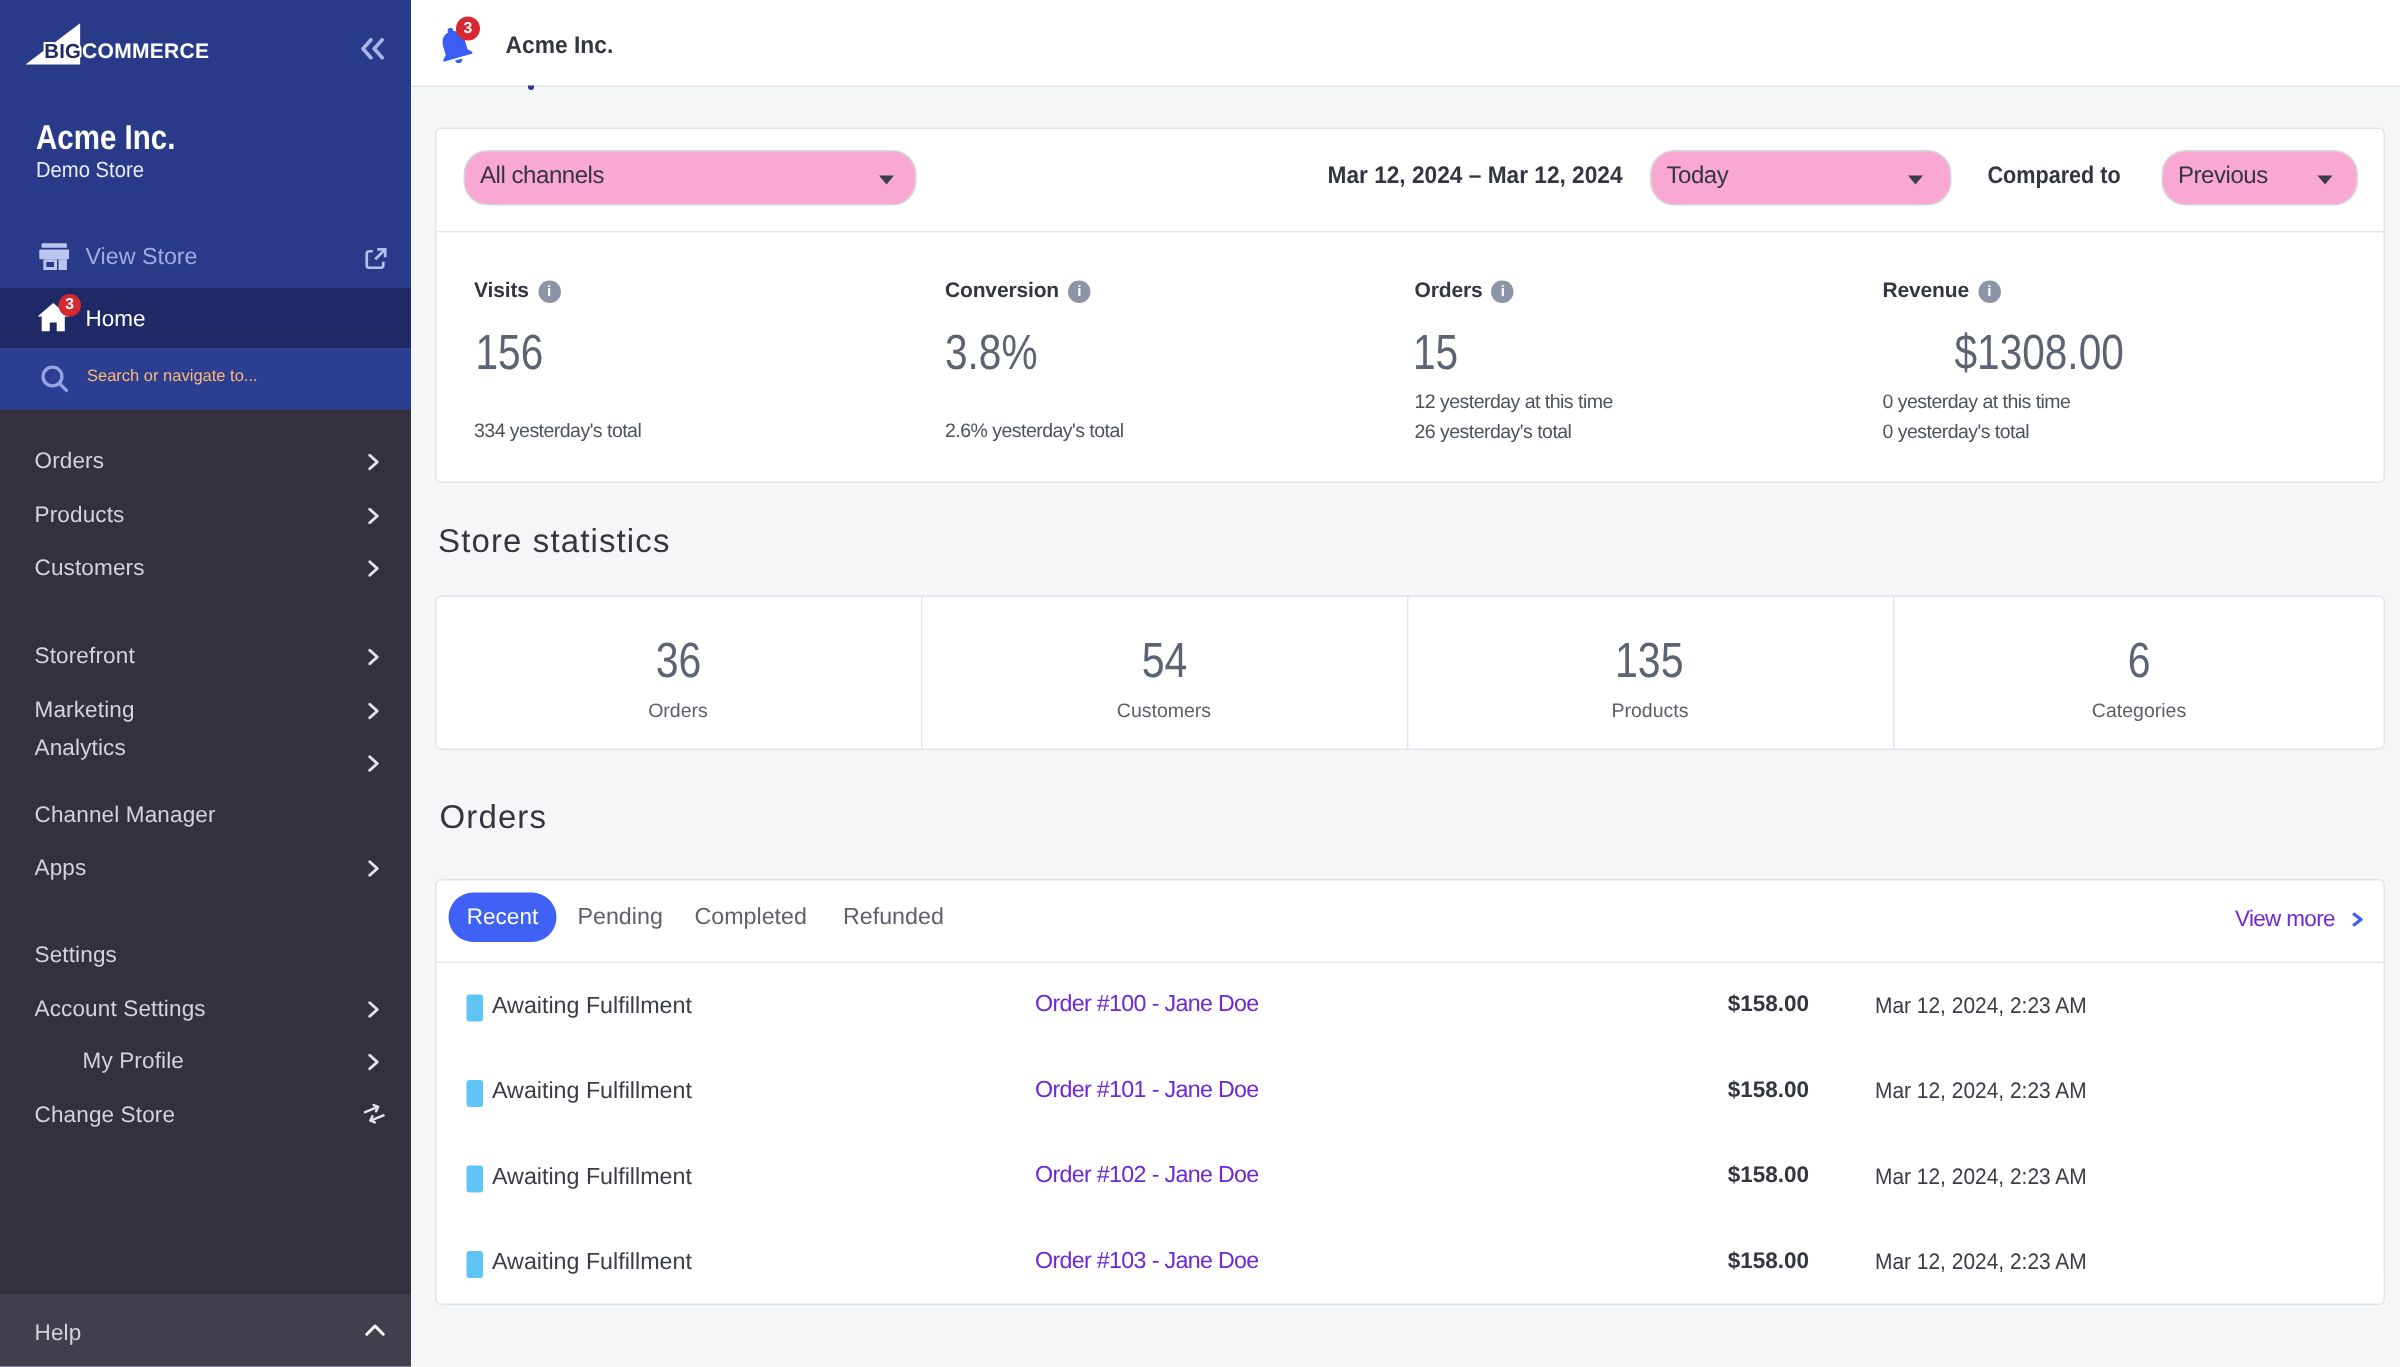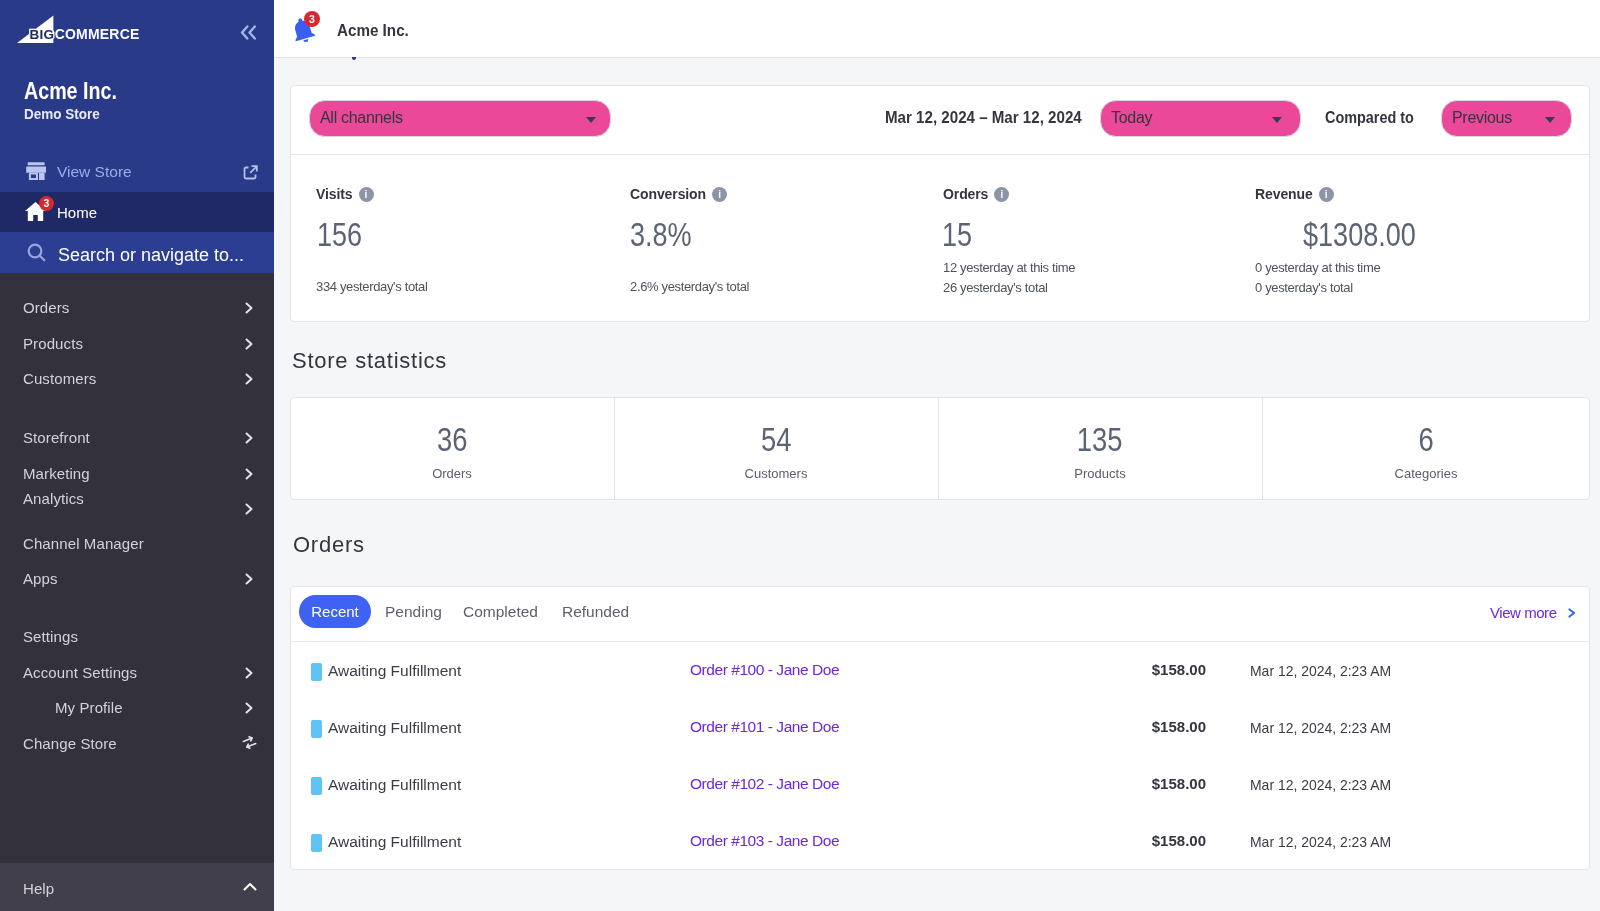--- a/index.html
+++ b/index.html
@@ -15,21 +15,21 @@
   .navitem { position:absolute; left:23px; font-size:15px; color:#d3d4da; letter-spacing:.1px; }
   .navchev { position:absolute; left:245px; }
   #helpbar { position:absolute; left:0; top:863px; width:274px; height:48px; background:#413f4b; }
   .sideblue { color:#9dace8; }
 
   
   #header { position:absolute; left:274px; top:0; width:1326px; height:58px; background:#fff; border-bottom:1px solid #e3e3e7; }
 
   
   .card { position:absolute; background:#fff; border:1px solid #e2e4ea; border-radius:4px; }
-  .sel { position:absolute; background:#ec4899; border:1px solid #d5d8df; border-radius:16px; height:37px; }
+  .sel { position:absolute; background:#f9a8d4; border:1px solid #d5d8df; border-radius:16px; height:37px; }
   .sel .txt { position:absolute; left:10px; top:8px; font-size:16px; color:#33353f; letter-spacing:-.3px; }
   .caret { position:absolute; top:16px; width:0; height:0; border-left:5.5px solid transparent; border-right:5.5px solid transparent; border-top:6px solid #3a3d49; }
   .statlabel { font-size:14px; font-weight:bold; color:#33353f; letter-spacing:-.1px; }
   .info { display:inline-block; width:15px; height:15px; border-radius:50%; background:#8c94a8; color:#fff; font-size:10px; font-weight:bold; text-align:center; line-height:15px; vertical-align:1px; margin-left:6px; }
   .bignum { font-size:33px; color:#5c6372; letter-spacing:0; }
   .note { font-size:13px; color:#4e525c; letter-spacing:-.35px; }
   .h2 { font-size:22px; color:#33353f; letter-spacing:.75px; }
   .link { color:#6d28d9; letter-spacing:-.45px; }
 </style>
 </head>
@@ -42,21 +42,21 @@
     <text x="13.5" y="23.7" font-family="Liberation Sans" font-size="13.5" font-weight="bold" fill="#1e2a66" stroke="#ffffff" stroke-width="2.6" paint-order="stroke" letter-spacing="0.2">BIG</text>
     <text x="38.7" y="23.7" font-family="Liberation Sans" font-size="14" font-weight="bold" fill="#ffffff" letter-spacing="0.2">COMMERCE</text>
   </svg>
 
   <svg class="abs" style="left:240px; top:25px;" width="17" height="15" viewBox="0 0 17 15">
     <polyline points="7.3,1.5 2,7.5 7.3,13.5" fill="none" stroke="#a5b3e8" stroke-width="2.4" stroke-linecap="round" stroke-linejoin="round"></polyline>
     <polyline points="14.8,1.5 9.5,7.5 14.8,13.5" fill="none" stroke="#a5b3e8" stroke-width="2.4" stroke-linecap="round" stroke-linejoin="round"></polyline>
   </svg>
 
   <div class="abs" style="left:24px; top:78px; font-size:23px; font-weight:bold; color:#fff;"><span class="sx">Acme Inc.</span></div>
-  <div class="abs" style="left:24px; top:106px; font-size:14.5px; font-weight:bold; color:#e8ebf6;"><span class="sx" style="transform:scaleX(.93);">Demo Store</span></div>
+  <div class="abs" style="left:24px; top:106px; font-size:14.5px; font-weight:normal; color:#e8ebf6;"><span class="sx" style="transform:scaleX(.93);">Demo Store</span></div>
 
   <svg class="abs" style="left:26px; top:161px;" width="21" height="19" viewBox="0 0 21 19">
     <g fill="#bac6ef">
       <rect x="1.7" y="1.2" width="16.9" height="3" rx="0.5"></rect>
       <rect x="0.2" y="5.4" width="19.8" height="6.4" rx="0.5"></rect>
       <path d="M2.9 11.8 v7.2 h9.1 v-7.2 z M4.9 13.6 h5.1 v3.4 H4.9 z" fill-rule="evenodd"></path>
       <rect x="13" y="11.8" width="5.6" height="7.2"></rect>
     </g>
   </svg>
   <div class="abs sideblue" style="left:57px; top:163px; font-size:15.5px;">View Store</div>
@@ -71,21 +71,21 @@
     <path d="M10.5 0 L0 9 h2.8 v10 h5.4 v-6 h4.6 v6 h5.4 V9 H21 z" fill="#ffffff"></path>
   </svg>
   <div class="abs" style="left:39px; top:195.5px; width:15px; height:15px; border-radius:50%; background:#d7282f; color:#fff; font-size:10.5px; font-weight:bold; text-align:center; line-height:15px;">3</div>
   <div class="abs" style="left:57px; top:204px; font-size:15px; color:#fff;">Home</div>
 
   <div class="abs" style="left:0; top:232px; width:274px; height:41px; background:#2c3e92;"></div>
   <svg class="abs" style="left:27px; top:243px;" width="20" height="20" viewBox="0 0 20 20">
     <circle cx="8" cy="8" r="6.3" fill="none" stroke="#96a5e1" stroke-width="2.2"></circle>
     <line x1="12.7" y1="12.7" x2="17.3" y2="17.3" stroke="#96a5e1" stroke-width="2.2" stroke-linecap="round"></line>
   </svg>
-  <div class="abs" style="left:58px; top:244.5px; font-size:18px; color:#ffffff;text-align:center;">Search or navigate to...</div>
+  <div class="abs" style="left:58px; top:244.5px; font-size:11px; color:#fdba74;text-align:center;">Search or navigate to...</div>
 
   <div id="navdark"></div>
   <div class="navitem" style="top:299px;">Orders</div>
   <div class="navitem" style="top:334.5px;">Products</div>
   <div class="navitem" style="top:370px;">Customers</div>
   <div class="navitem" style="top:429px;">Storefront</div>
   <div class="navitem" style="top:464.5px;">Marketing</div>
   <div class="navitem" style="top:490px;">Analytics</div>
   <div class="navitem" style="top:535px;">Channel Manager</div>
   <div class="navitem" style="top:570px;">Apps</div>

